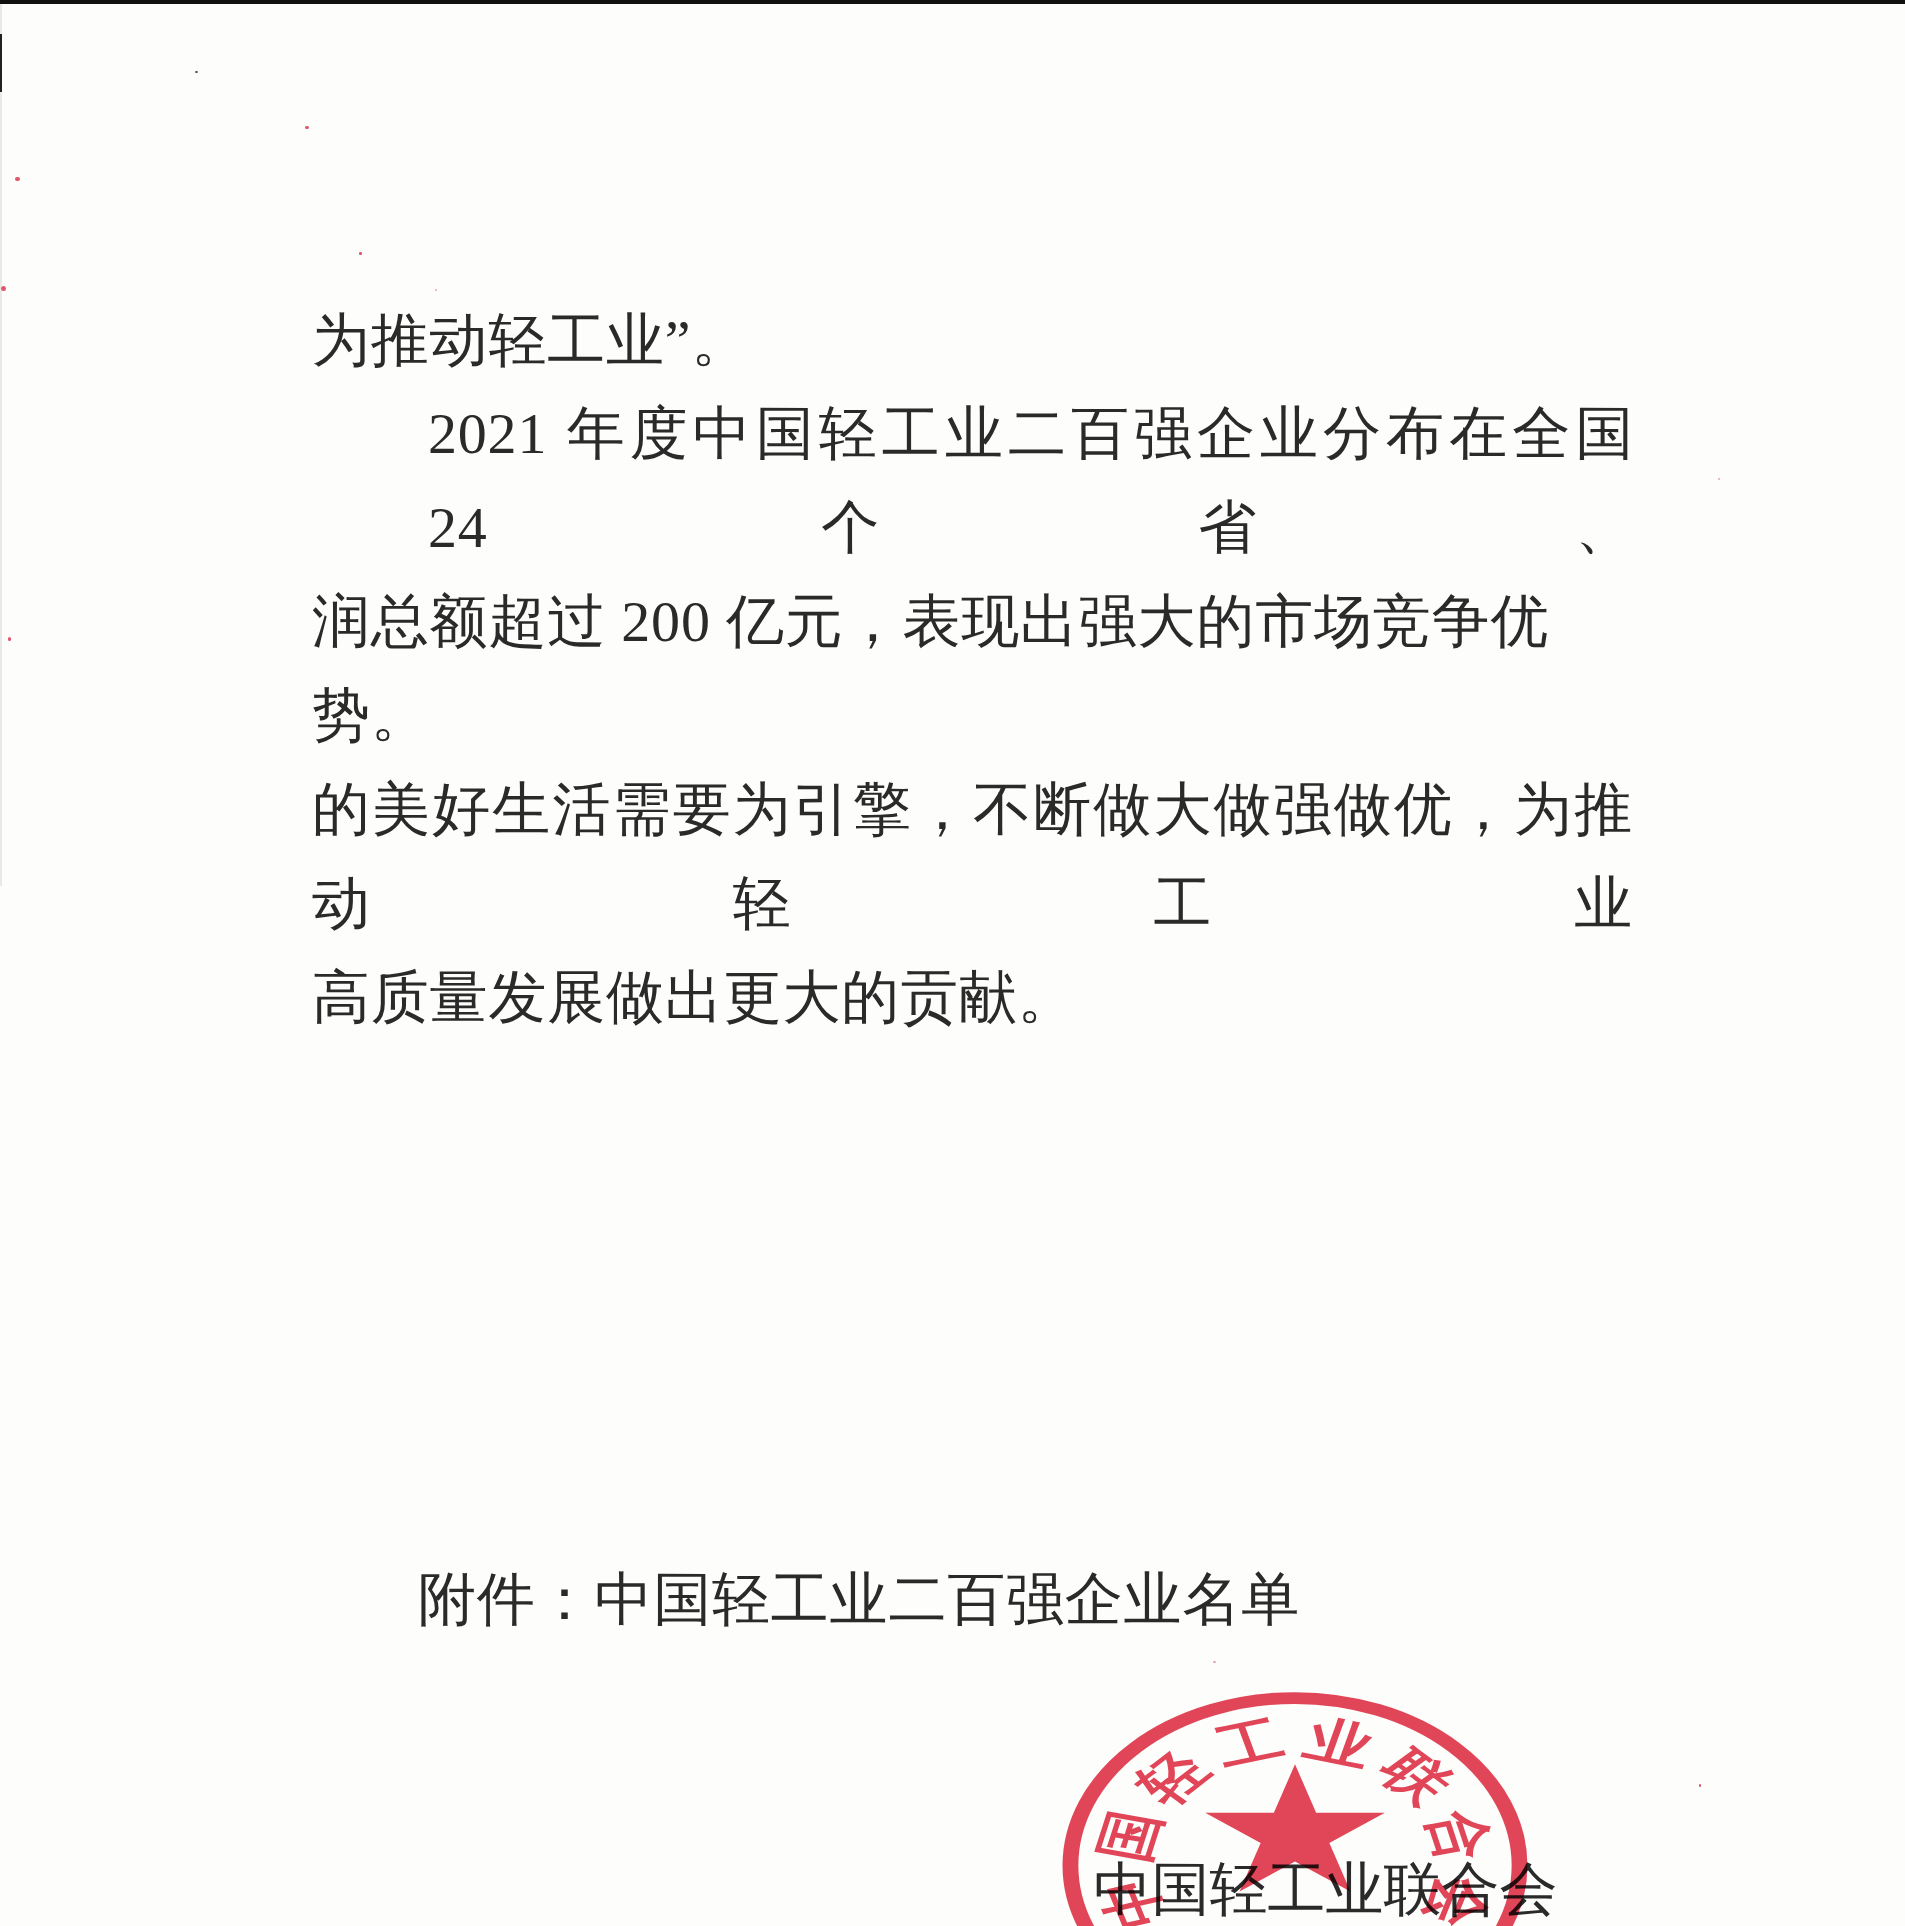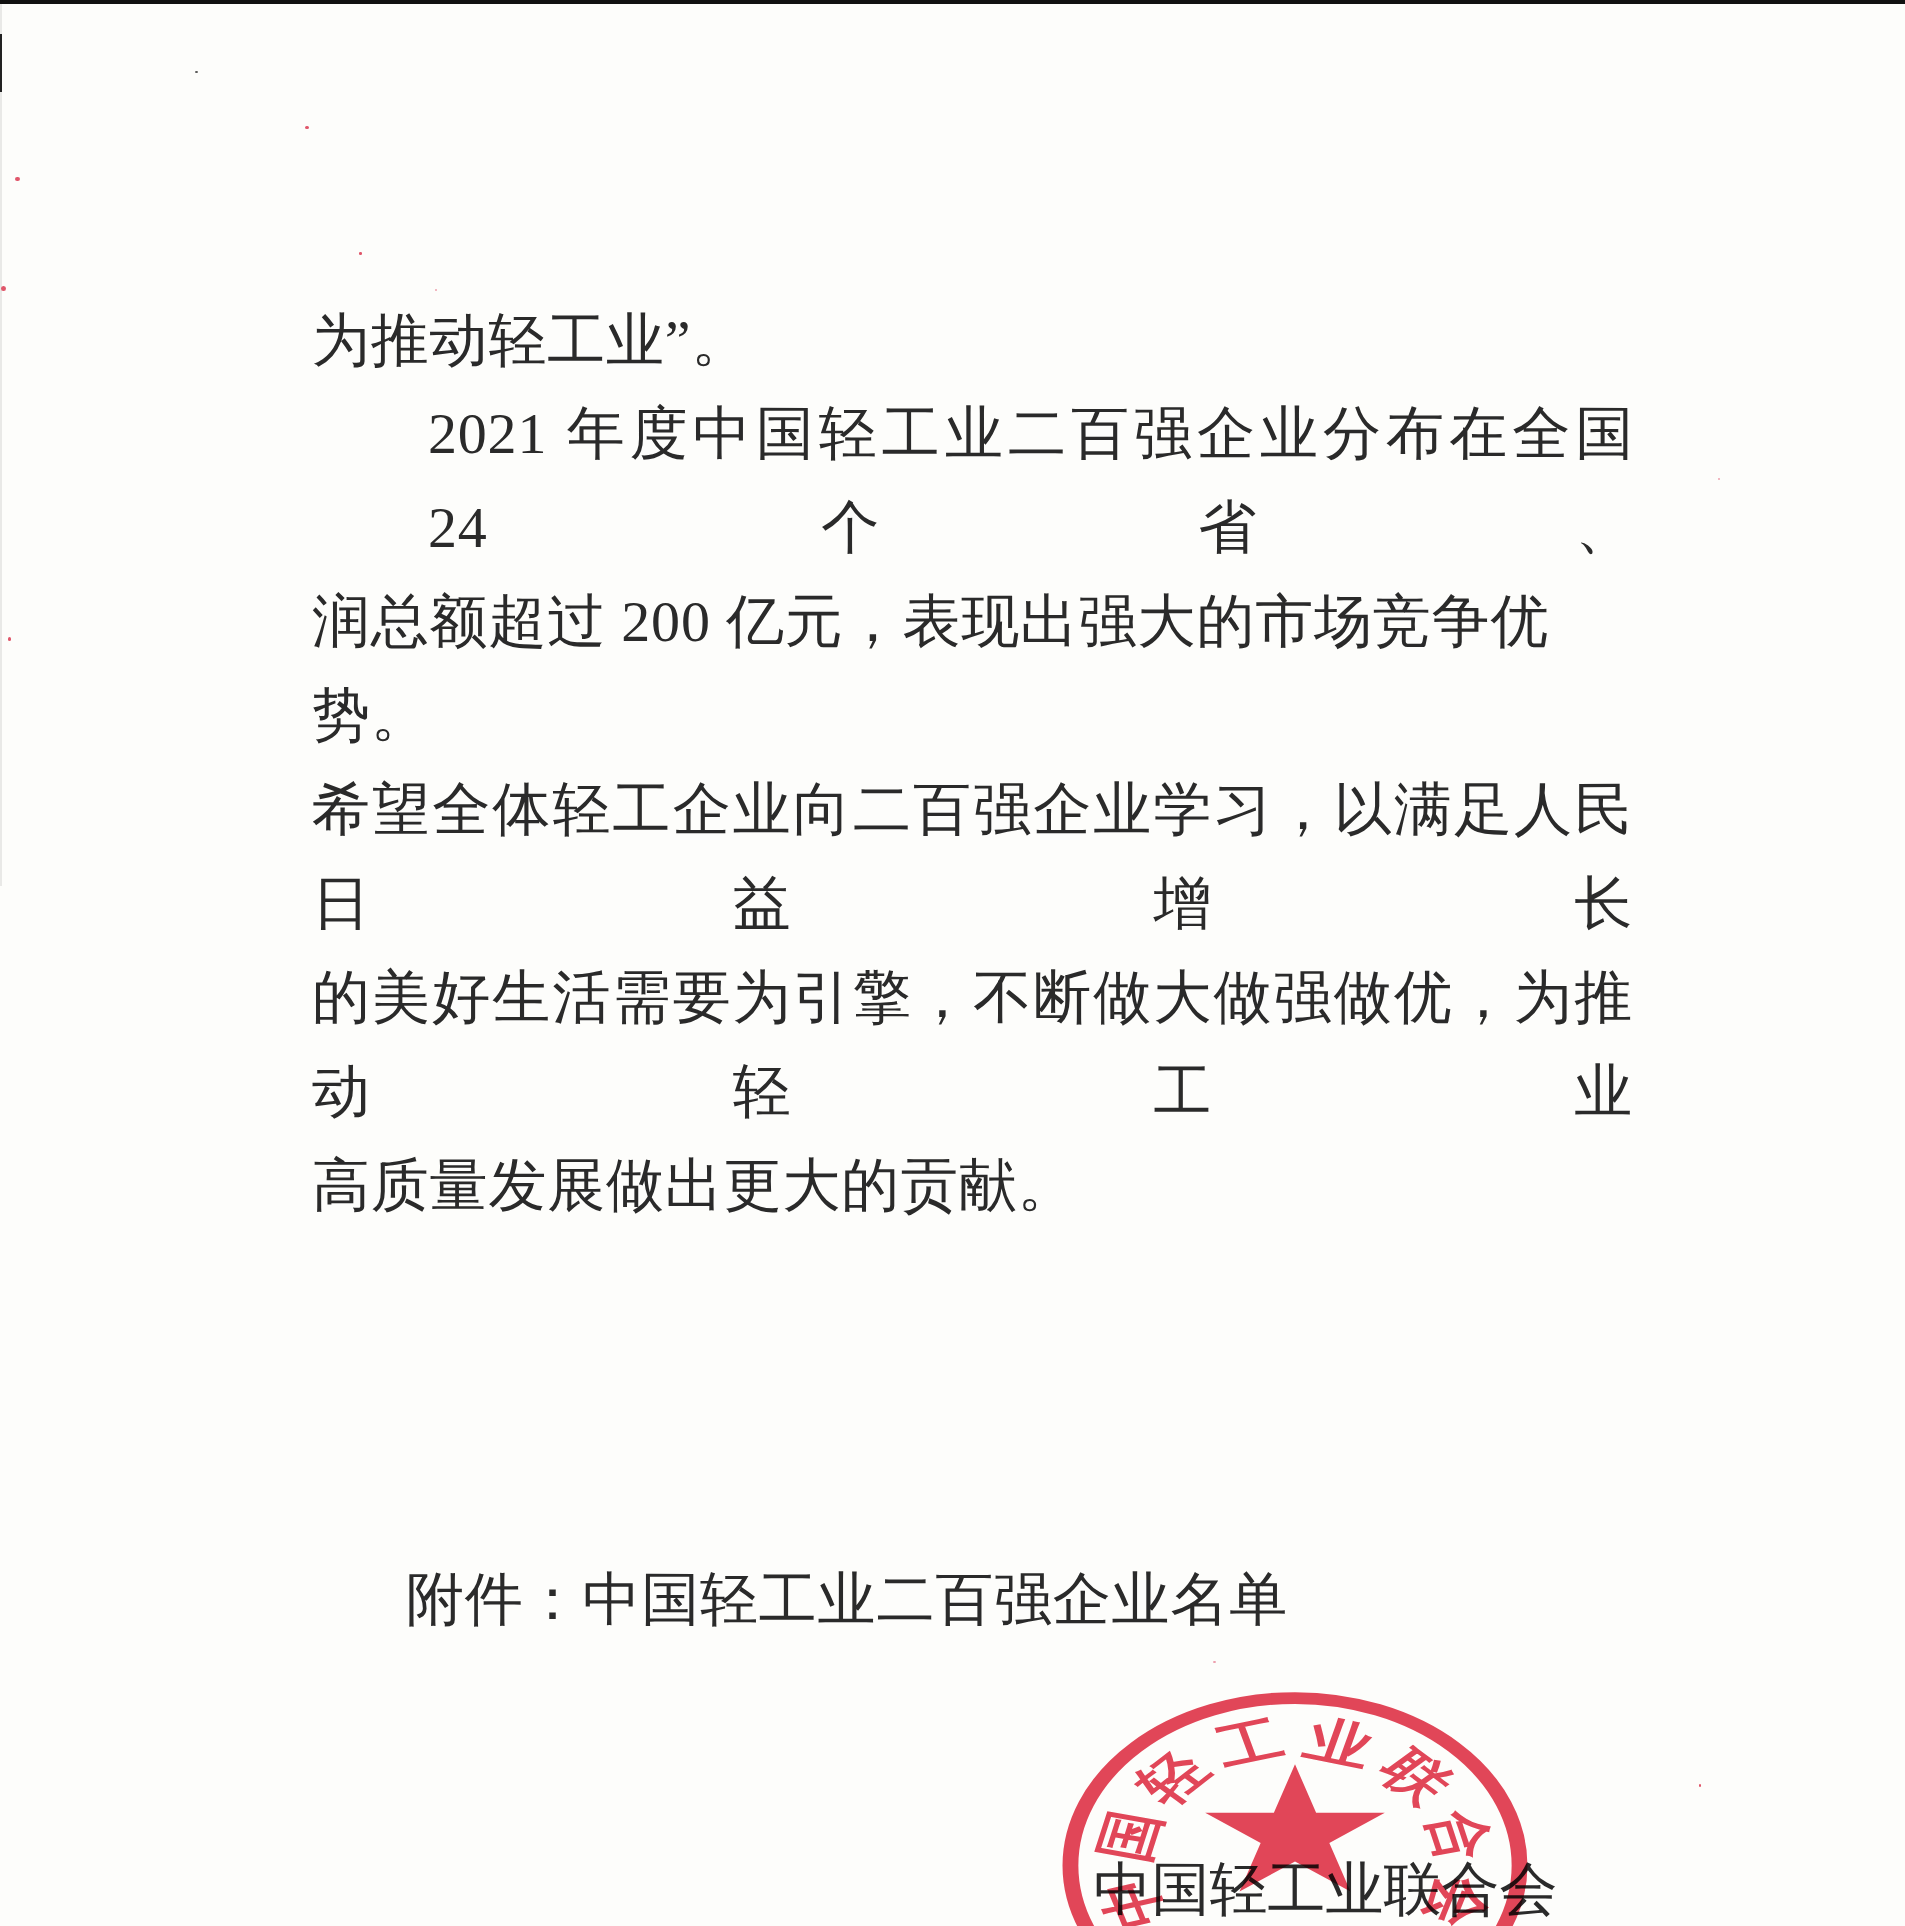--- a/index.html
+++ b/index.html
@@ -26,21 +26,21 @@
     white-space:nowrap;
   }
   .bodyflow{
     position:absolute;left:312px;top:387px;width:1321px;
     font-size:58px;line-height:94px;letter-spacing:0.8px;
   }
   .bline{width:1321px;font-family:Liberation Serif, serif;}
   .bline.just{text-align:justify;text-align-last:justify;}
   .bline.indent{padding-left:116px;width:1206px;}
   .attachment{
-    position:absolute;left:312px;top:1553px;width:1321px;
+    position:absolute;left:324px;top:1553px;width:1321px;
     padding-left:94px;
     font-size:58px;line-height:94px;letter-spacing:0.8px;white-space:nowrap;
   }
   .signature{
     position:absolute;left:1075px;top:1843px;width:501px;
     font-size:58px;line-height:94px;text-align:center;letter-spacing:0px;
     white-space:nowrap;z-index:2;
   }
   
   .seal{
@@ -67,21 +67,20 @@
   <div class="speck red" style="left:7.7px;top:637px;width:3.5px;height:3.5px;"></div>
   <div class="speck pink" style="left:1718px;top:478px;width:2.3px;height:2.3px;"></div>
   <div class="speck pink" style="left:1213px;top:1661px;width:2.7px;height:2.3px;"></div>
   <div class="speck red" style="left:1699px;top:1784px;width:2.3px;height:2.7px;"></div>
 
   <div class="line1">为推动轻工业”。</div>
 
   <div class="bodyflow">
     <div class="bline just indent">2021 年度中国轻工业二百强企业分布在全国 24 个省、</div>
     <div class="bline">润总额超过 200 亿元，表现出强大的市场竞争优势。</div>
-    <div class="bline just">希望全体轻工企业向二百强企业学习，以满足人民日益增长</div>
     <div class="bline just">的美好生活需要为引擎，不断做大做强做优，为推动轻工业</div>
     <div class="bline">高质量发展做出更大的贡献。</div>
 
   </div>
 
   <div class="attachment">附件：中国轻工业二百强企业名单</div>
 
   <div class="signature">中国轻工业联合会</div>
 
   <div class="seal">

